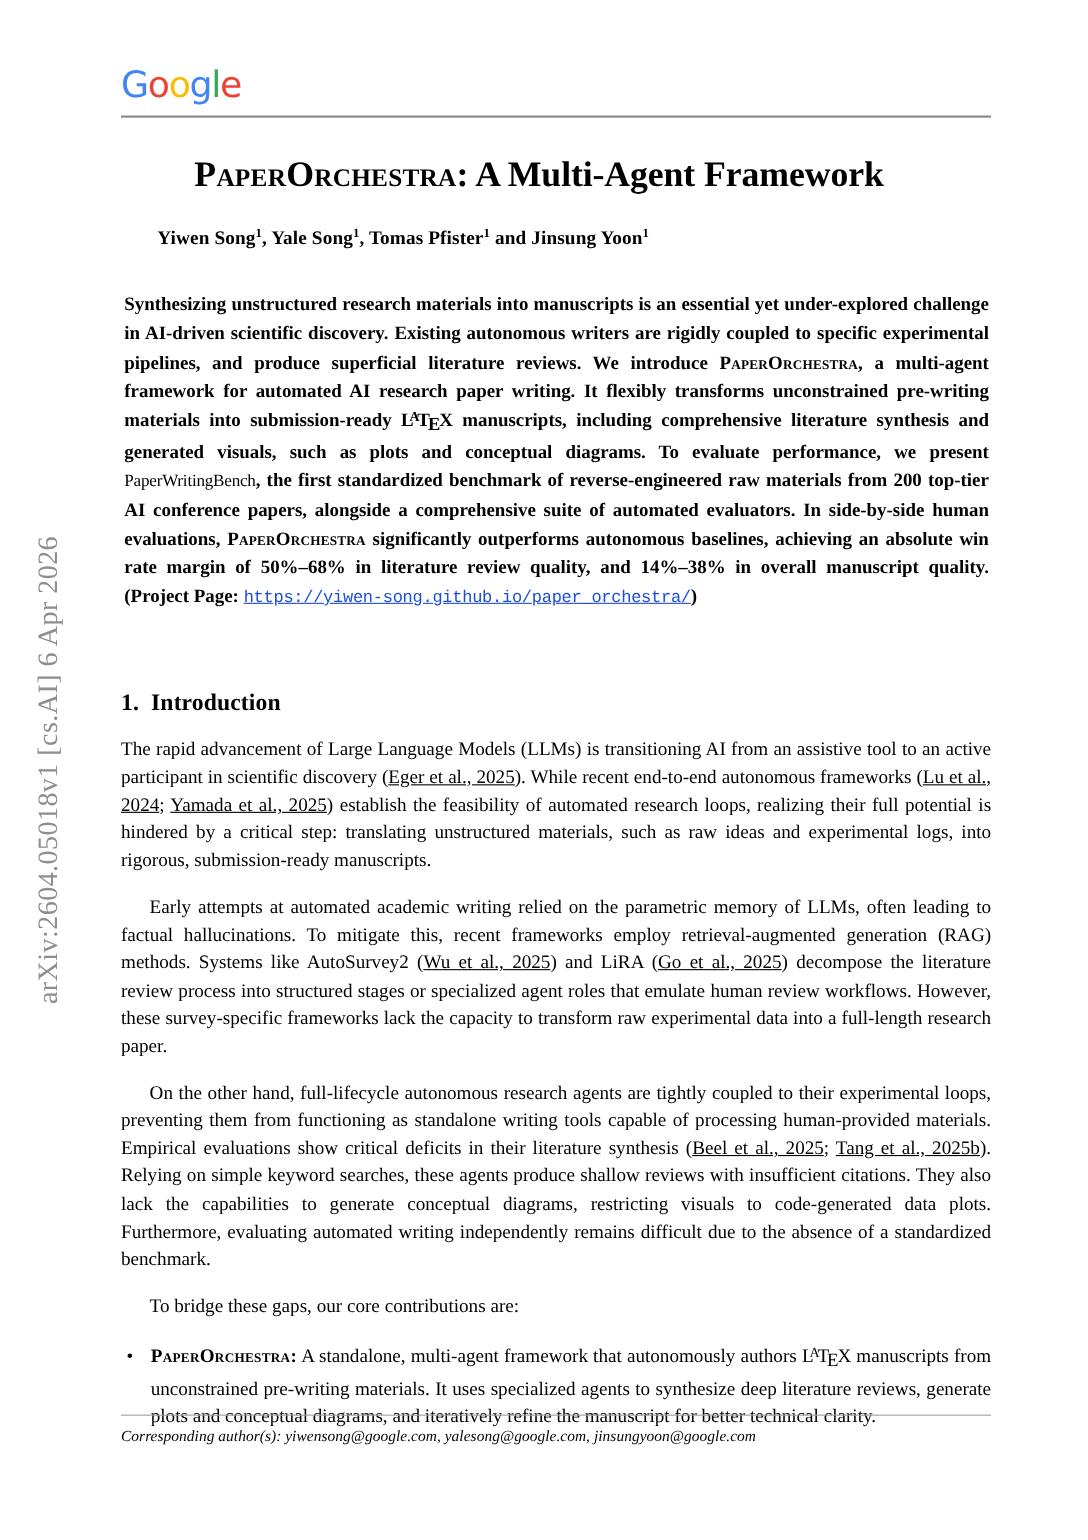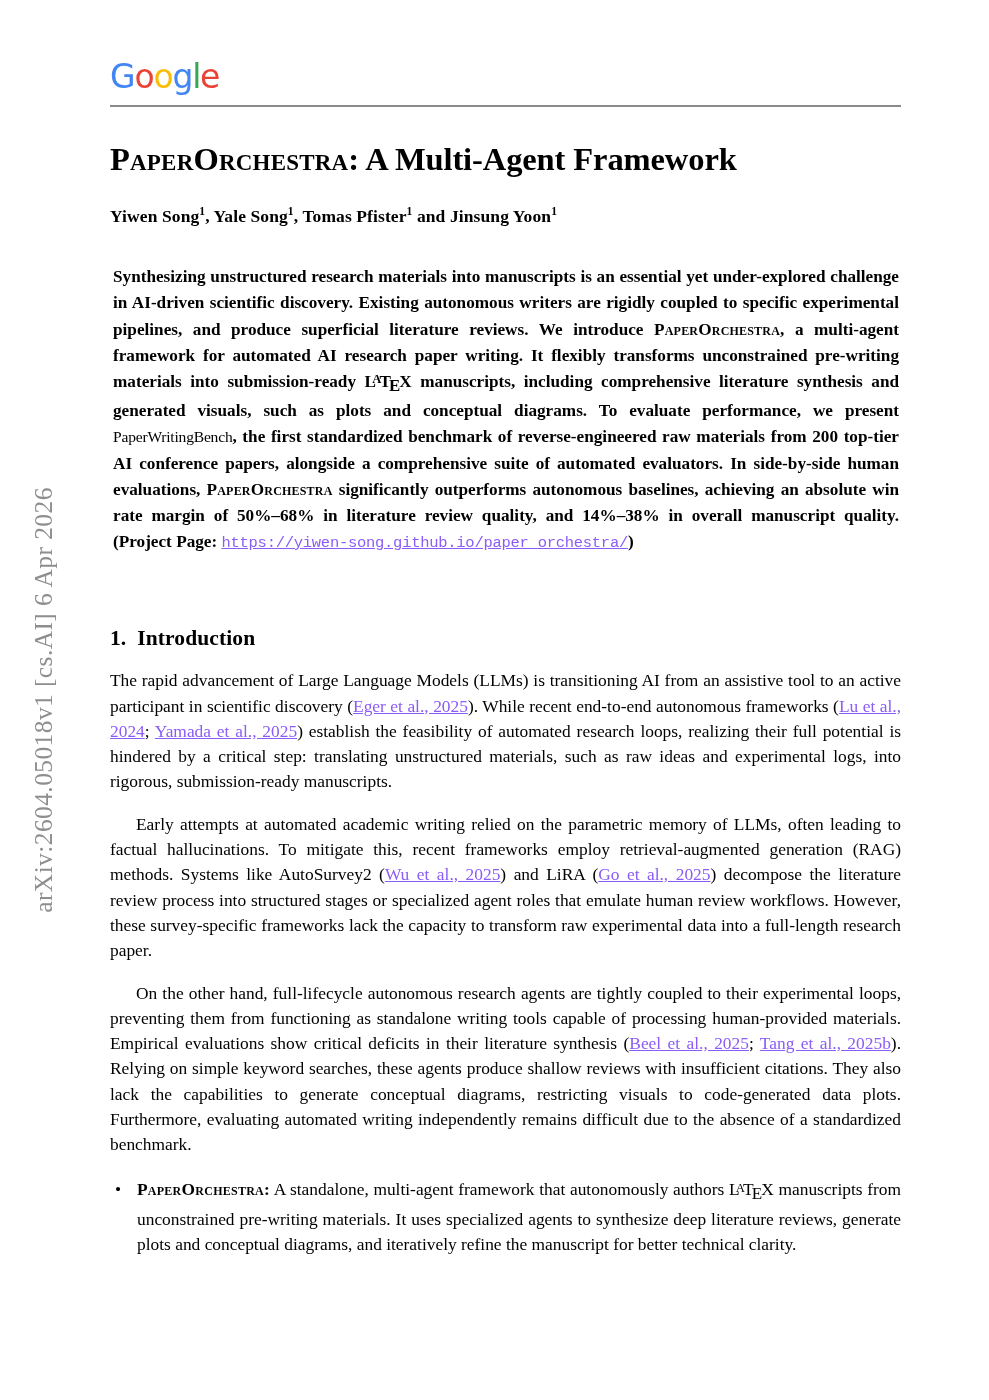--- a/index.html
+++ b/index.html
@@ -72,34 +72,36 @@
   }
 
   
   #paper-title {
     margin-top: 32px;
     font-size: 32.5px;
     font-weight: bold;
     line-height: 1.27;
     letter-spacing: -0.1px;
     width: 760px;
+    text-align: center;
   }
   .smallcaps {
     font-variant: small-caps;
     letter-spacing: 0.2px;
   }
 
   
   #authors-block {
     margin-top: 26px;
   }
   #author-line {
     font-size: 17.5px;
     font-weight: bold;
     letter-spacing: 0.1px;
+    margin-left: 33px;
   }
   #affiliation-line {
     margin-top: 4px;
     font-size: 13.5px;
   }
   sup { font-size: 0.66em; vertical-align: super; line-height: 0; }
 
   
   #abstract {
     margin-top: 37px;
@@ -115,21 +117,21 @@
   .mono {
     font-family: Liberation Serif, serif;
     font-weight: normal;
     font-size: 0.905em;
     letter-spacing: -0.2px;
   }
   .url-link {
     font-family: "Liberation Mono", "DejaVu Sans Mono", monospace;
     font-weight: normal;
     font-size: 0.9em;
-    color: #8b5cf6;
+    color: #1d4ed8;
     letter-spacing: -0.25px;
   }
 
   
   .latex { white-space: nowrap; }
   .latex .a { font-size: 0.73em; vertical-align: 0.30em; margin-left: -0.30em; margin-right: -0.15em; }
   .latex .e { vertical-align: -0.23em; margin-left: -0.11em; margin-right: -0.06em; font-size: 0.98em; }
 
   
   #section-intro-heading {
@@ -143,21 +145,21 @@
   .body-par {
     margin-top: 17px;
     width: 791px;
     font-size: 17.4px;
     line-height: 1.45;
     text-align: justify;
     text-justify: inter-word;
     hyphens: auto;
   }
   .body-par.indented { text-indent: 26px; }
-  .cite { color: #8b5cf6; }
+  .cite { color: #000000; }
 
   
   #contrib-list {
     margin: 20px 0 0 0;
     padding: 0;
     list-style: none;
     width: 791px;
   }
   #contrib-list li {
     position: relative;
@@ -237,21 +239,28 @@
   </p>
 
   <p class="body-par indented">
     <span>Early attempts at automated academic writing relied on the parametric memory of LLMs, often leading to factual hallucinations. To mitigate this, recent frameworks employ retrieval-augmented generation (RAG) methods. Systems like AutoSurvey2 (</span><a class="cite" href="#">Wu et al., 2025</a><span>) and LiRA (</span><a class="cite" href="#">Go et al., 2025</a><span>) decompose the literature review process into structured stages or specialized agent roles that emulate human review workflows. However, these survey-specific frameworks lack the capacity to transform raw experimental data into a full-length research paper.</span>
   </p>
 
   <p class="body-par indented">
     <span>On the other hand, full-lifecycle autonomous research agents are tightly coupled to their experimental loops, preventing them from functioning as standalone writing tools capable of processing human-provided materials. Empirical evaluations show critical deficits in their literature synthesis (</span><a class="cite" href="#">Beel et al., 2025</a><span>; </span><a class="cite" href="#">Tang et al., 2025b</a><span>). Relying on simple keyword searches, these agents produce shallow reviews with insufficient citations. They also lack the capabilities to generate conceptual diagrams, restricting visuals to code-generated data plots. Furthermore, evaluating automated writing independently remains difficult due to the absence of a standardized benchmark.</span>
   </p>
 
+  <p class="body-par indented">
+    <span>To bridge these gaps, our core contributions are:</span>
+  </p>
 
   <ul id="contrib-list">
     <li>
       <span class="bullet-dot">•</span><span class="bold-sc">PaperOrchestra:</span><span> A standalone, multi-agent framework that autonomously authors </span><span class="latex">L<span class="a">A</span>T<span class="e">E</span>X</span><span> manuscripts from unconstrained pre-writing materials. It uses specialized agents to synthesize deep literature reviews, generate plots and conceptual diagrams, and iteratively refine the manuscript for better technical clarity.</span>
     </li>
   </ul>
 
+  <div id="footer-block">
+    <div id="footer-rule"></div>
+    <div id="footer-note">Corresponding author(s): yiwensong@google.com, yalesong@google.com, jinsungyoon@google.com</div>
+  </div>
 
 </div>
 
 </body></html>

